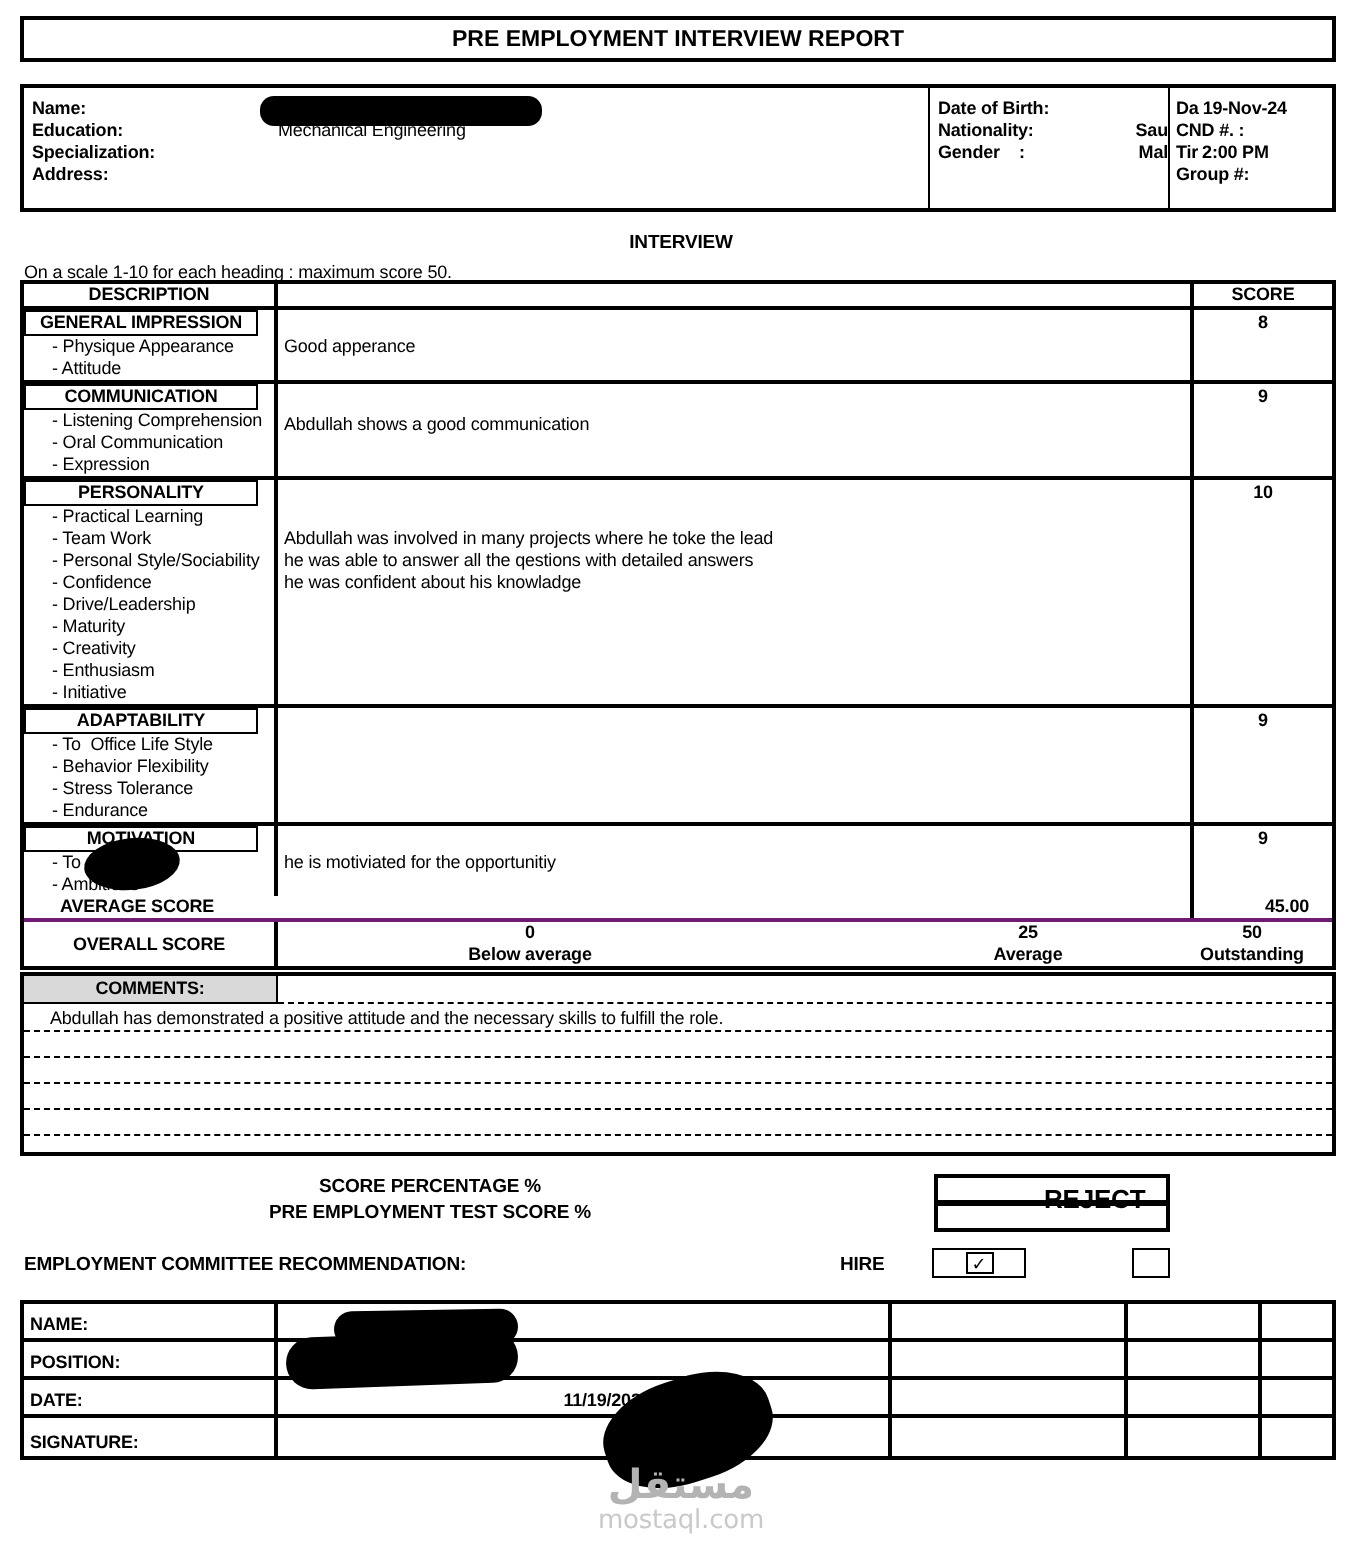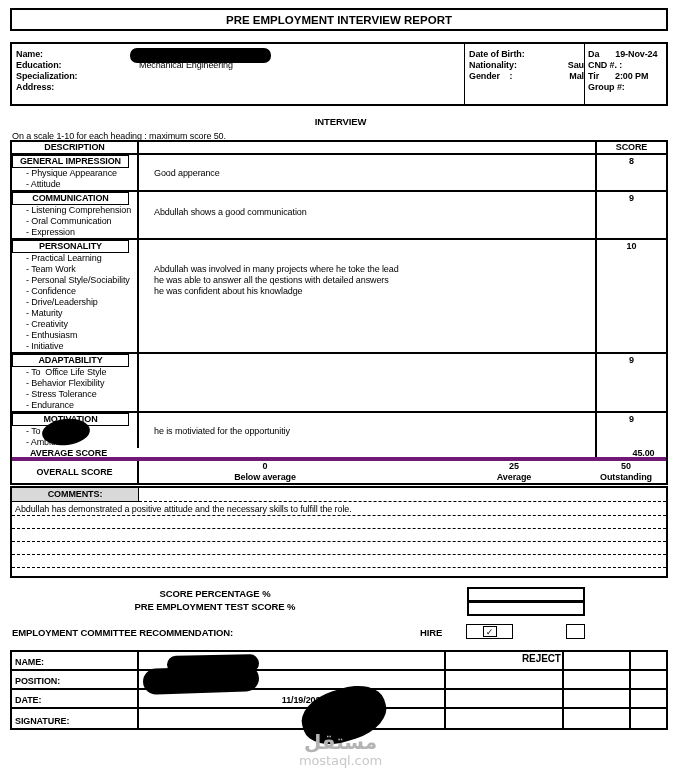--- a/index.html
+++ b/index.html
@@ -21,75 +21,75 @@
   .info-box { left:10px; top:42px; width:658px; height:64px; border:2px solid #000; display:flex; }
   .info-col1 { width:452px; position:relative; padding:5px 0 0 4px; }
   .info-col2 { width:120px; border-left:1.5px solid #000; padding:5px 0 0 4px; }
   .info-col3 { flex:1; border-left:1.5px solid #000; padding:5px 0 0 3px; }
   .info-row { line-height:11px; height:11px; display:flex; }
   .info-row .lab { font-weight:bold; }
   .info-col1 .lab { width:123px; }
   .info-col2 .info-row { justify-content:space-between; padding-right:0; }
   .info-col2 .val { font-weight:bold; }
   .info-col3 .info-row { font-weight:bold; }
-  .info-col3 .vlab { margin-right:16px; }
+  .info-col3 .vlab { margin-right:2px; }
   .redact-name { left:118px; top:4px; width:141px; height:15px; background:#000; border-radius:7px; }
 
   
   .interview-title { left:0; top:116px; width:681px; text-align:center; font-weight:bold; font-size:9.5px; }
   .scale-note { left:12px; top:131px; font-size:9px; }
 
   
   .main-table { left:10px; top:140px; width:658px; border:2px solid #000; }
   .thead { display:flex; height:13px; border-bottom:2px solid #000; }
   .thead .h-desc { width:127px; border-right:2px solid #000; text-align:center; font-weight:bold; line-height:11px; }
   .thead .h-mid { flex:1; }
   .thead .h-score { width:71px; border-left:2px solid #000; text-align:center; font-weight:bold; line-height:11px; }
 
-  .block { display:flex; border-bottom:2px solid #000; position:relative;gap:12px; }
+  .block { display:flex; border-bottom:2px solid #000; position:relative; }
   .block:last-of-type { border-bottom:none; }
   .col-desc { width:127px; border-right:2px solid #000; position:relative; }
   .cat-head { width:117px; border:1.5px solid #000; height:13px; line-height:10px; text-align:center; font-weight:bold; }
   .item { line-height:11px; padding-left:14px; white-space:pre; }
   .col-comment { flex:1; padding-left:3px; }
   .cline { line-height:11px; }
   .col-score { width:71px; border-left:2px solid #000; text-align:center; font-weight:bold; line-height:12px; }
 
-  .avg-row { display:flex; height:13px; border-bottom:4px solid #701a75; }
+  .avg-row { display:flex; height:13px; border-bottom:2px solid #701a75; }
   .avg-left { flex:1; font-weight:bold; padding-left:18px; line-height:11px; }
   .avg-score { width:71px; border-left:2px solid #000; text-align:center; font-weight:bold; line-height:11px;padding-left:24px; }
 
   .overall-row { display:flex; height:22px; }
   .overall-label { width:127px; border-right:2px solid #000; display:flex; align-items:center; justify-content:center; font-weight:bold; }
   .overall-scale { flex:1; position:relative; }
   .scale-item { position:absolute; top:0; transform:translateX(-50%); text-align:center; font-weight:bold; }
   .scale-value { line-height:11px; }
   .scale-label { line-height:11px; }
 
   
   .comments-box { left:10px; top:486px; width:658px; height:92px; border:2px solid #000; position:absolute; }
   .comments-head { position:absolute; left:0; top:0; width:127px; height:14px; border:1.5px solid #000;
     border-left:none; border-top:none; background:#d9d9d9; text-align:center; font-weight:bold; line-height:12px; }
   .dash-line { position:absolute; left:0; width:654px; border-bottom:1.5px dashed #000; height:0; }
   .dash-line.partial { left:127px; width:527px; }
-  .comment-text { position:absolute; left:3px; top:16px; width:640px; line-height:10px; }
+  .comment-text { position:absolute; left:13px; top:16px; width:640px; line-height:10px; }
 
   
   .score-label-1 { left:60px; top:588px; width:310px; text-align:center; font-weight:bold; font-size:9.5px; }
   .score-label-2 { left:60px; top:601px; width:310px; text-align:center; font-weight:bold; font-size:9.5px; }
   .score-box-1 { left:467px; top:587px; width:118px; height:15px; border:2px solid #000; }
   .score-box-2 { left:467px; top:601px; width:118px; height:15px; border:2px solid #000; }
 
   
   .rec-label { left:12px; top:627px; font-weight:bold; font-size:9.5px; }
   .hire-label { left:420px; top:627px; font-weight:bold; font-size:9.5px; }
   .hire-box { left:466px; top:624px; width:47px; height:15px; border:1.5px solid #000;
     display:flex; align-items:center; justify-content:center; }
   .checkbox { width:14px; height:11px; border:1px solid #000; text-align:center; line-height:10px; font-size:9px; }
-  .reject-label { left:522px; top:653px; font-weight:bold; font-size:10px; }
+  .reject-label { left:522px; top:592px; font-weight:bold; font-size:13px; }
   .reject-box { left:566px; top:624px; width:19px; height:15px; border:1.5px solid #000; }
 
   
   .signoff { left:10px; top:650px; width:658px; border:2px solid #000; }
   .srow { display:flex; height:19px; border-bottom:2px solid #000; }
   .srow:last-child { border-bottom:none; }
   .scell { border-right:2px solid #000; display:flex; align-items:flex-end; padding-bottom:2px; }
   .scell.label { width:127px; font-weight:bold; padding-left:3px; }
   .scell.val { width:283px; justify-content:center; font-weight:bold;margin-left:24px; }
   .scell.c3 { width:118px; }

